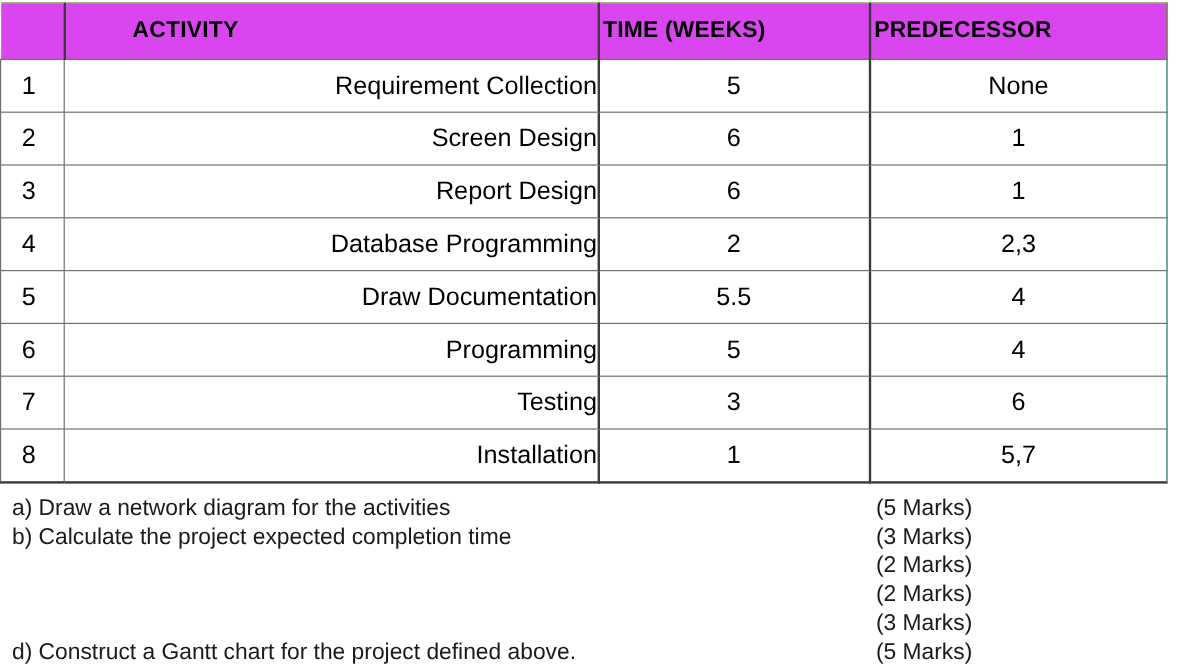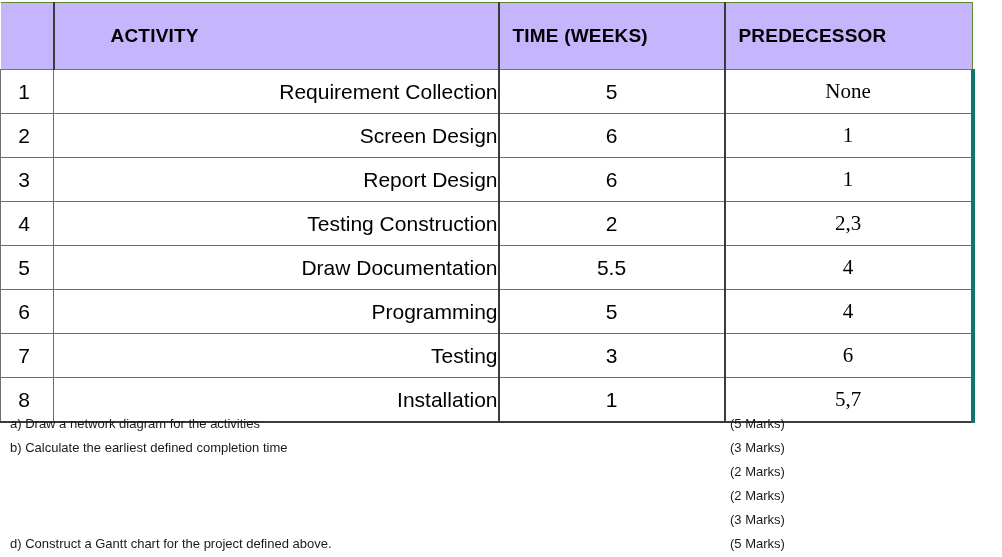--- a/index.html
+++ b/index.html
@@ -29,23 +29,23 @@
     table-layout: fixed;
     width: 972px;
   }
   table#activity-table col.c-num    { width: 53px; }
   table#activity-table col.c-act    { width: 445px; }
   table#activity-table col.c-time   { width: 226px; }
   table#activity-table col.c-pred   { width: 248px; }
 
   
   #activity-table thead th {
-    background: #c4b5fd;
+    background: #d946ef;
     height: 40px;
-    padding: 13px;
+    padding: 3px;
     border: 1px solid #5d8a2c;
     font-weight: bold;
     font-size: 19px;
     letter-spacing: 0.2px;
     font-family: "Liberation Sans", sans-serif;
     font-stretch: condensed;
     color: #000000;
     vertical-align: middle;
   }
   #activity-table thead th.th-activity {
@@ -85,39 +85,38 @@
     text-align: right;
     padding-left: 8px;
     border-right: 2px solid #3b3b3b;
   }
   #activity-table tbody td.td-time {
     text-align: center;
     border-right: 2px solid #3b3b3b;
   }
   #activity-table tbody td.td-pred {
     text-align: center;
-    border-right: 4px solid #0f766e;
-    font-family: Liberation Serif, serif;
+    border-right: 1px solid #0f766e;
   }
   #activity-table tbody tr:last-child td {
     border-bottom: 2px solid #3b3b3b;
   }
 
   
   #questions-block {
     position: absolute;
     left: 10px;
     top: 412px;
     width: 982px;
   }
   .question-row {
     position: relative;
     height: 24px;
     line-height: 24px;
-    font-size: 13px;
+    font-size: 19px;
     font-family: "Liberation Sans", sans-serif;
     color: #1a1a1a;
     white-space: nowrap;
   }
   .question-text {
     display: inline-block;
   }
   .question-marks {
     position: absolute;
     left: 720px;
@@ -158,21 +157,21 @@
         <td class="td-pred">1</td>
       </tr>
       <tr>
         <td class="td-num">3</td>
         <td class="td-act">Report Design</td>
         <td class="td-time">6</td>
         <td class="td-pred">1</td>
       </tr>
       <tr>
         <td class="td-num">4</td>
-        <td class="td-act">Testing Construction</td>
+        <td class="td-act">Database Programming</td>
         <td class="td-time">2</td>
         <td class="td-pred">2,3</td>
       </tr>
       <tr>
         <td class="td-num">5</td>
         <td class="td-act">Draw Documentation</td>
         <td class="td-time">5.5</td>
         <td class="td-pred">4</td>
       </tr>
       <tr>
@@ -196,21 +195,21 @@
     </tbody>
   </table>
 </div>
 
 <div id="questions-block">
   <div class="question-row">
     <span class="question-text">a) Draw a network diagram for the activities</span>
     <span class="question-marks">(5 Marks)</span>
   </div>
   <div class="question-row">
-    <span class="question-text">b) Calculate the earliest defined completion time</span>
+    <span class="question-text">b) Calculate the project expected completion time</span>
     <span class="question-marks">(3 Marks)</span>
   </div>
   <div class="question-row">
     <span class="question-marks">(2 Marks)</span>
   </div>
   <div class="question-row">
     <span class="question-marks">(2 Marks)</span>
   </div>
   <div class="question-row">
     <span class="question-marks">(3 Marks)</span>

